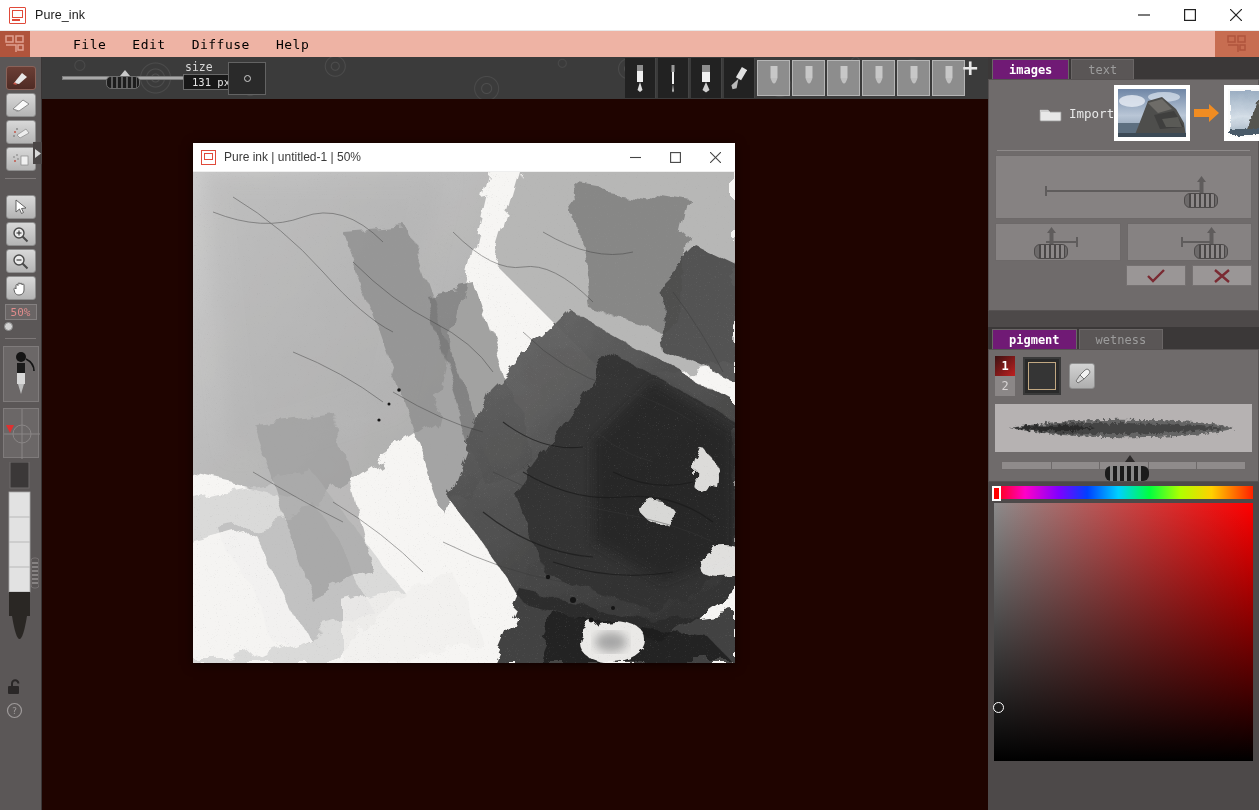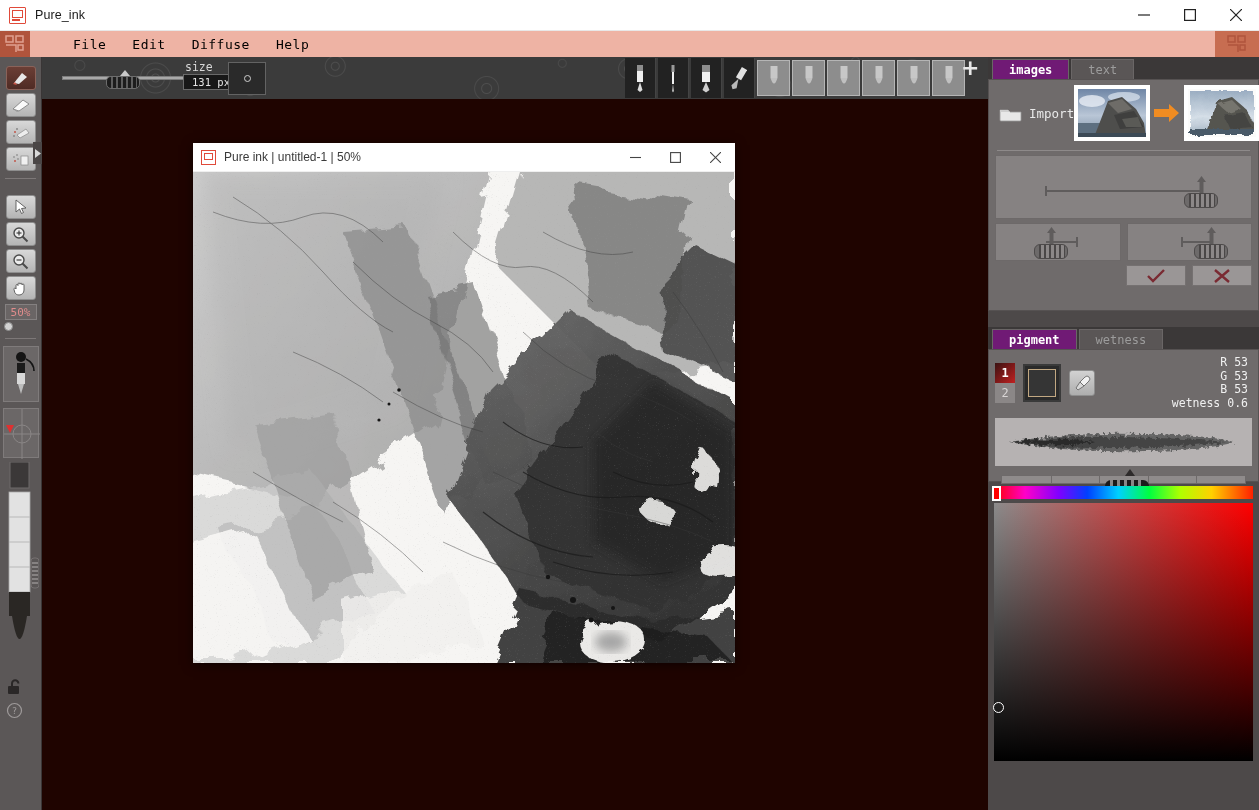--- a/index.html
+++ b/index.html
@@ -159,21 +159,21 @@
     background: #4d4949;
   }
   .tabstrip { display: flex; height: 22px; align-items: flex-end; padding-left: 4px; background: #3b3838; }
   .tab {
     height: 20px; padding: 0 16px; display: flex; align-items: center;
     font-size: 12px; color: #9c9c9c; background: #5a5656; border: 1px solid #6a6666; border-bottom: none;
     font-family: "DejaVu Sans Mono", monospace; margin-right: 2px;
   }
   .tab.active { color: #fff; background: #701a75; font-weight: bold; }
   .panel-body { background: #6f6b6b; border: 1px solid #565252; }
-  .import-row { display: flex; align-items: center; height: 66px; padding: 0 6px; }
+  .import-row { display: flex; align-items: center; height: 66px; padding: 0 6px; margin-left: 40px; }
   .import-btn { display:flex; align-items:center; gap:7px; margin-left: 4px; }
   .import-label { font-size: 12.5px; color: #e9e9e9; font-family: "DejaVu Sans Mono", monospace; }
   .thumbs { display: flex; align-items: center; margin-left: auto; gap: 4px; }
   .thumb { width: 76px; height: 56px; background: #fff; padding: 4px; }
   .thumb .inner { width: 100%; height: 100%; position: relative; overflow: hidden; }
   .hr { height: 1px; background: #8e8a8a; margin: 4px 8px; }
   .slider-panel { background: #868282; border: 1px solid #6d6969; position: relative; }
   .sp-track { position:absolute; height: 2px; background:#5f5c5c; }
   .sp-knob {
     position: absolute; height: 15px; width: 34px; background: #6d6a6a; border: 1px solid #4d4a4a;
@@ -789,38 +789,20 @@
         </div>
         <div class="colorbox">
             <div class="ci"></div>
           </div>
         <div class="eyedrop">
           <svg width="17" height="17" viewBox="0 0 17 17">
             <path d="M11 2 a2.6 2.6 0 0 1 4 4 L10 11 L6 7 Z" fill="#f2f2f2" stroke="#6a6a6a" stroke-width=".9"></path>
             <path d="M6 7 L2 13 L4 15 L10 11 Z" fill="#d8d8d8" stroke="#6a6a6a" stroke-width=".9"></path>
           </svg>
         </div>
-        <div class="rgbtext">
-          <div>
-            <span>R</span>
-            <span>53</span>
-          </div>
-          <div>
-            <span>G</span>
-            <span>53</span>
-          </div>
-          <div>
-            <span>B</span>
-            <span>53</span>
-          </div>
-          <div>
-            <span>wetness</span>
-            <span>0.6</span>
-          </div>
-        </div>
       </div>
 
       <div class="strokeprev">
         <svg width="100%" height="100%" viewBox="0 0 256 48" preserveAspectRatio="none">
           <defs>
             <filter id="strk">
                 <feTurbulence type="fractalNoise" baseFrequency="0.25" numOctaves="3" seed="11"></feTurbulence>
               <feDisplacementMap in="SourceGraphic" scale="7"></feDisplacementMap>
               </filter>
           </defs>

